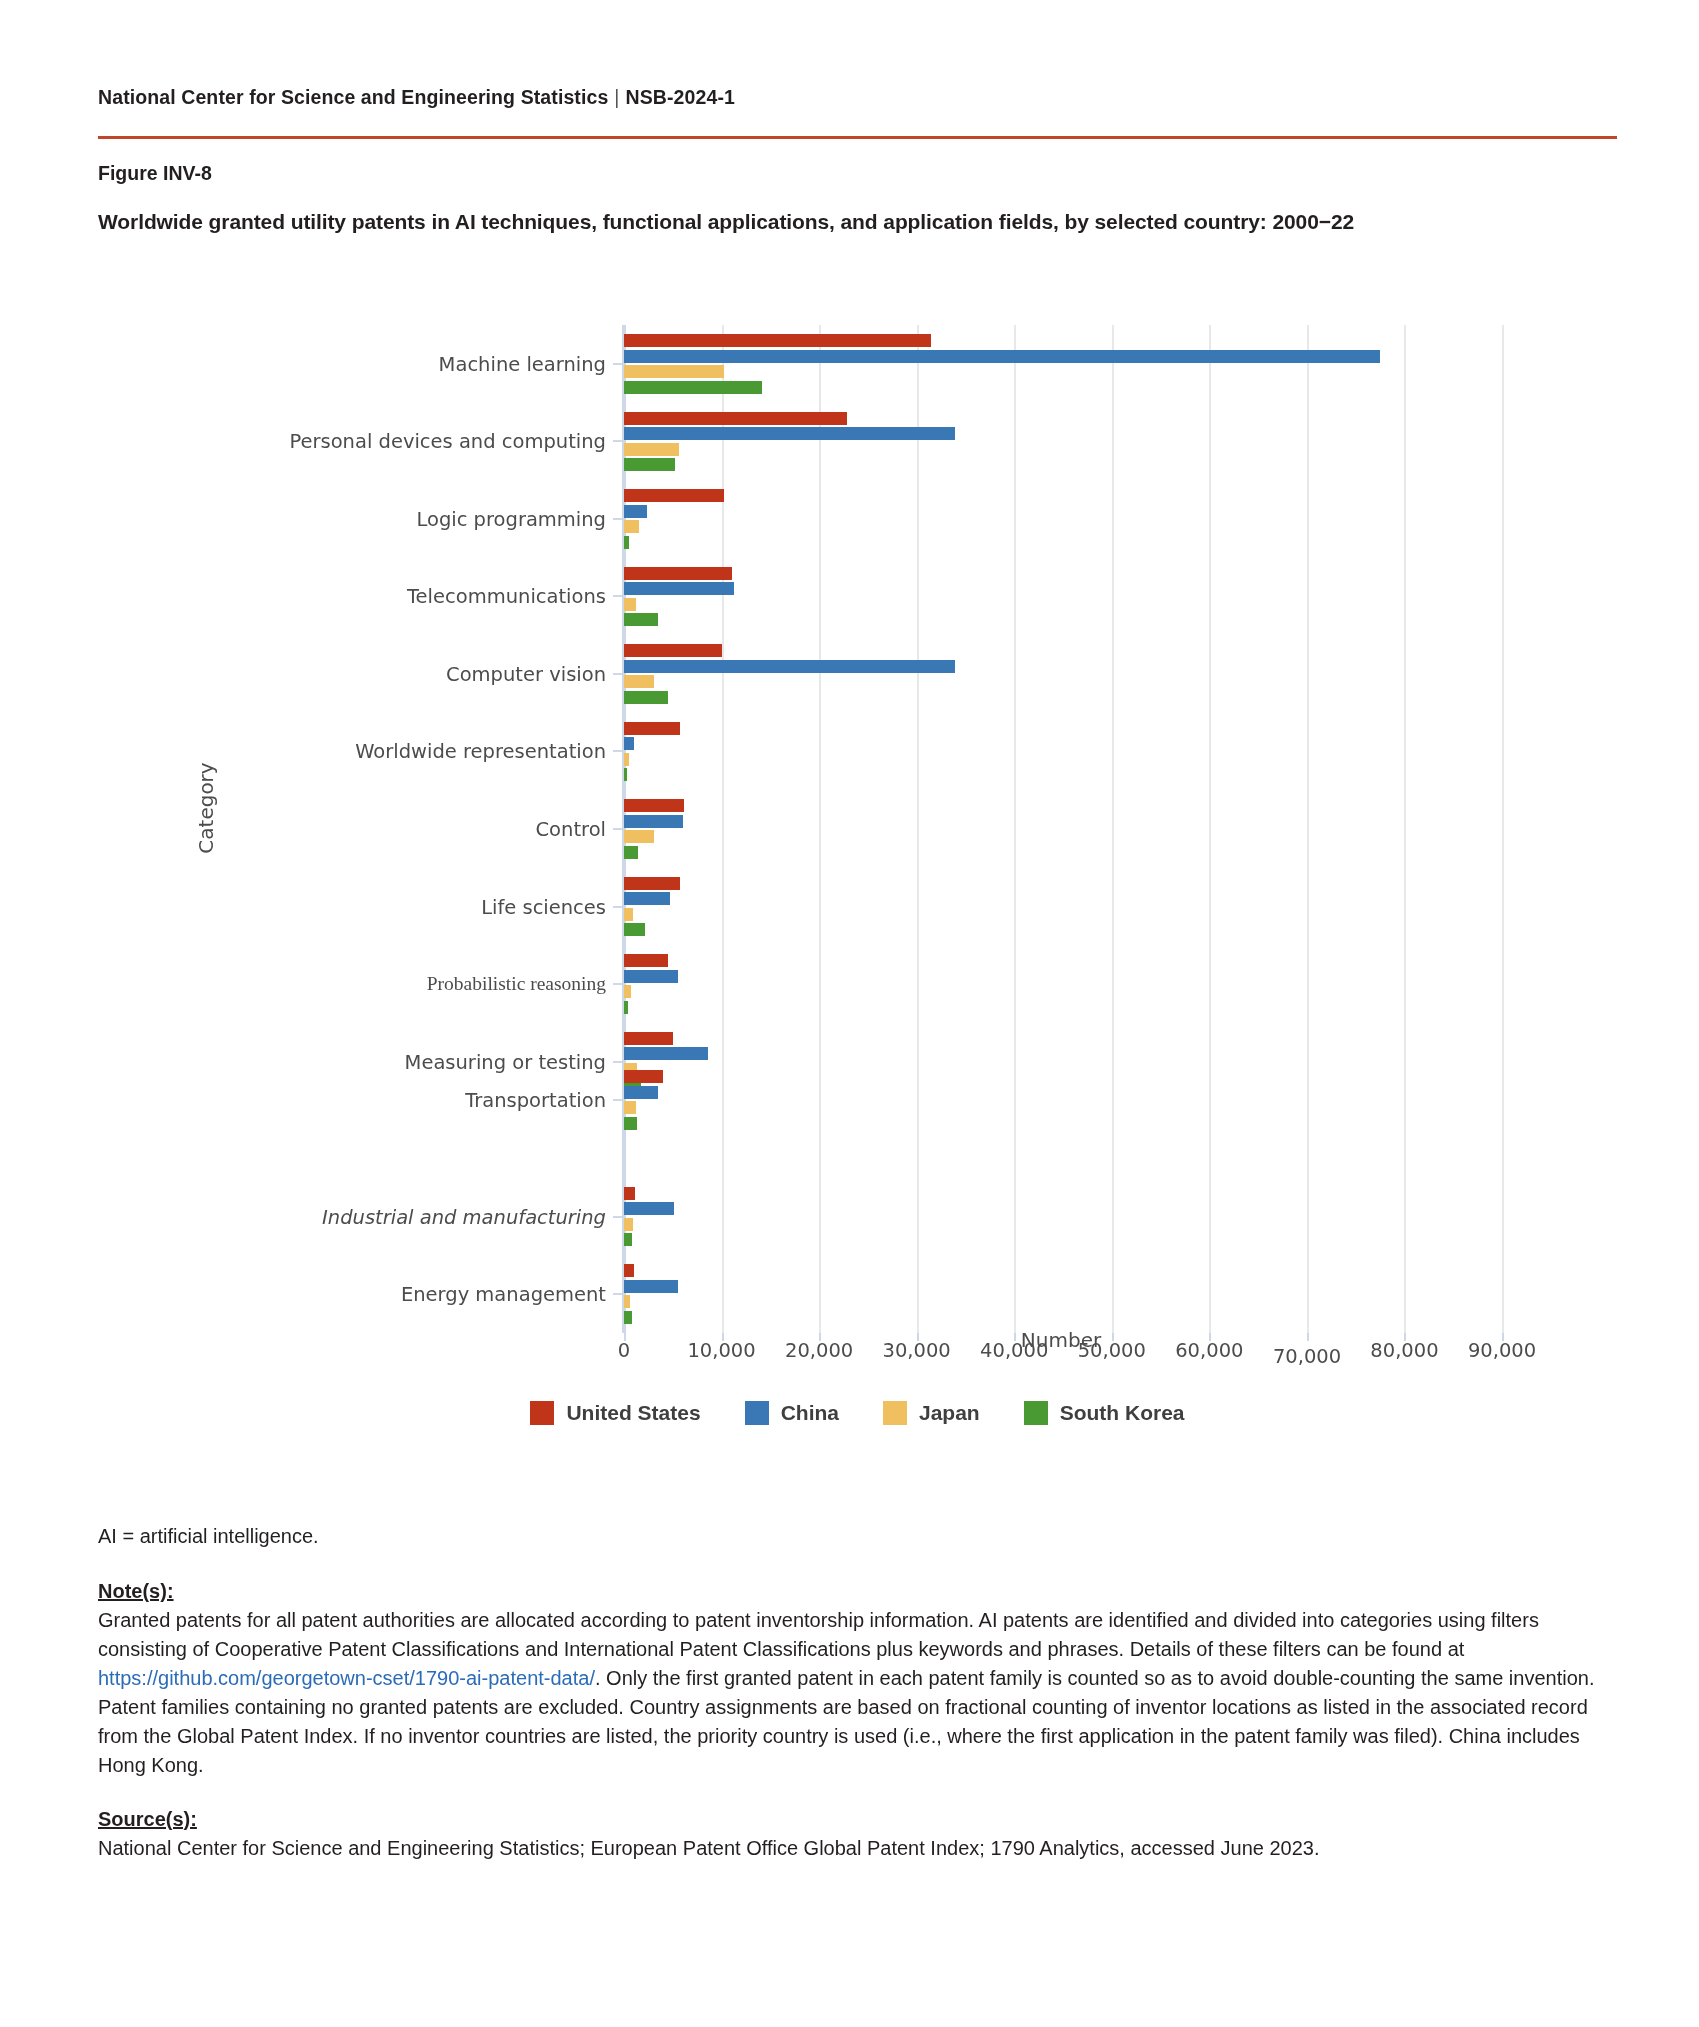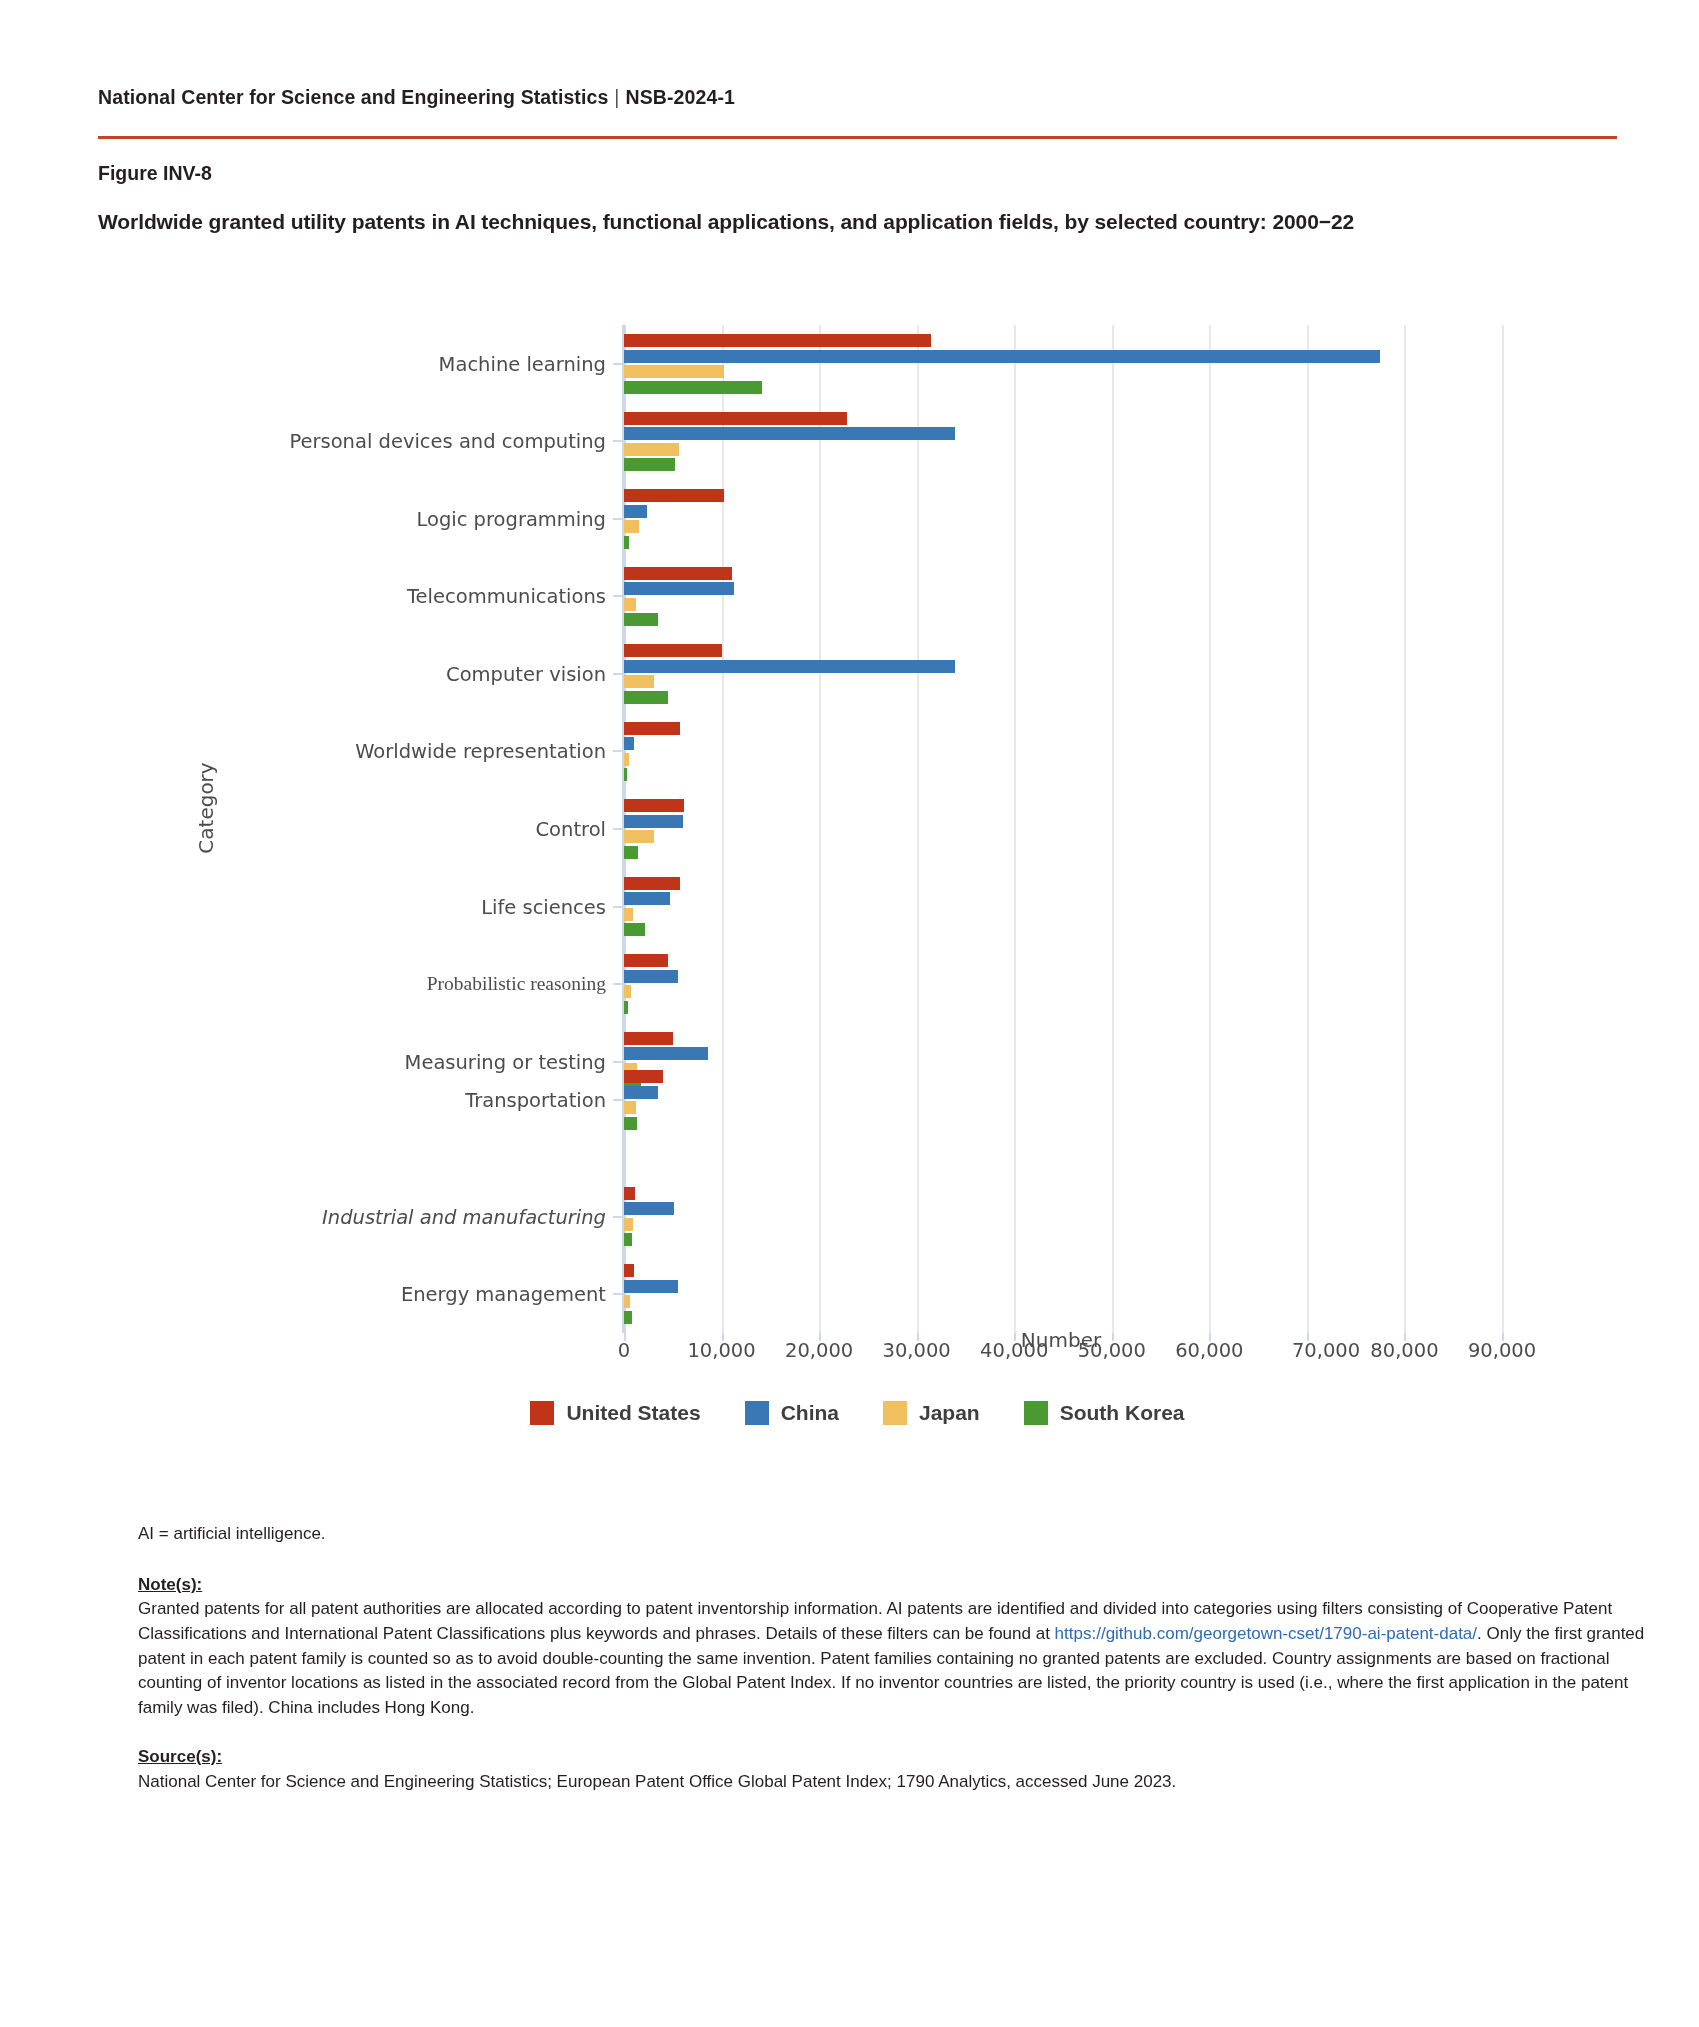--- a/index.html
+++ b/index.html
@@ -155,24 +155,23 @@
     font-weight: 700;
     color: #3f3f3f;
   }
 
   
   .foot {
     position: absolute;
     left: 98px;
     top: 1522px;
     width: 1519px;
-    font-size: 17px;
+    font-size: 20px;
     line-height: 1.45;
     color: #231f20;
-    margin-left: 40px;
   }
   .foot .abbrev { margin-bottom: 26px; }
   .foot .hdr { font-weight: 700; text-decoration: underline; }
   .foot .block { margin-bottom: 25px; }
   .foot a, .foot .link { color: #2b6cb8; text-decoration: none; }
   .foot .ital { font-style: italic; }
 </style>
 </head>
 <body>
 
@@ -207,21 +206,21 @@
           <div class="xtick-mark" style="left: 390.222px;"></div>
           <div class="xtick-label" style="left: 390.222px;">40,000</div>
           <div class="gridline" style="left: 487.778px;"></div>
           <div class="xtick-mark" style="left: 487.778px;"></div>
           <div class="xtick-label" style="left: 487.778px;">50,000</div>
           <div class="gridline" style="left: 585.333px;"></div>
           <div class="xtick-mark" style="left: 585.333px;"></div>
           <div class="xtick-label" style="left: 585.333px;">60,000</div>
           <div class="gridline" style="left: 682.889px;"></div>
           <div class="xtick-mark" style="left: 682.889px;"></div>
-          <div class="xtick-label" style="left: 702px;">70,000</div>
+          <div class="xtick-label" style="left: 683px; margin-top: 6px;">70,000</div>
           <div class="gridline" style="left: 780.444px;"></div>
           <div class="xtick-mark" style="left: 780.444px;"></div>
           <div class="xtick-label" style="left: 780.444px;">80,000</div>
           <div class="gridline" style="left: 878px;"></div>
           <div class="xtick-mark" style="left: 878px;"></div>
           <div class="xtick-label" style="left: 878px;">90,000</div>
           <div class="cat-row" style="top: 9.01923px; height: 59.5px;">
             <div class="tick" style="top: 28.75px;"></div>
             <div class="cat-label" style="top: 29.75px;">Machine learning</div>
             <div class="bar" title="United States: 31,500" style="top: 0px; width: 307.3px; background: rgb(192, 53, 26);"></div>

